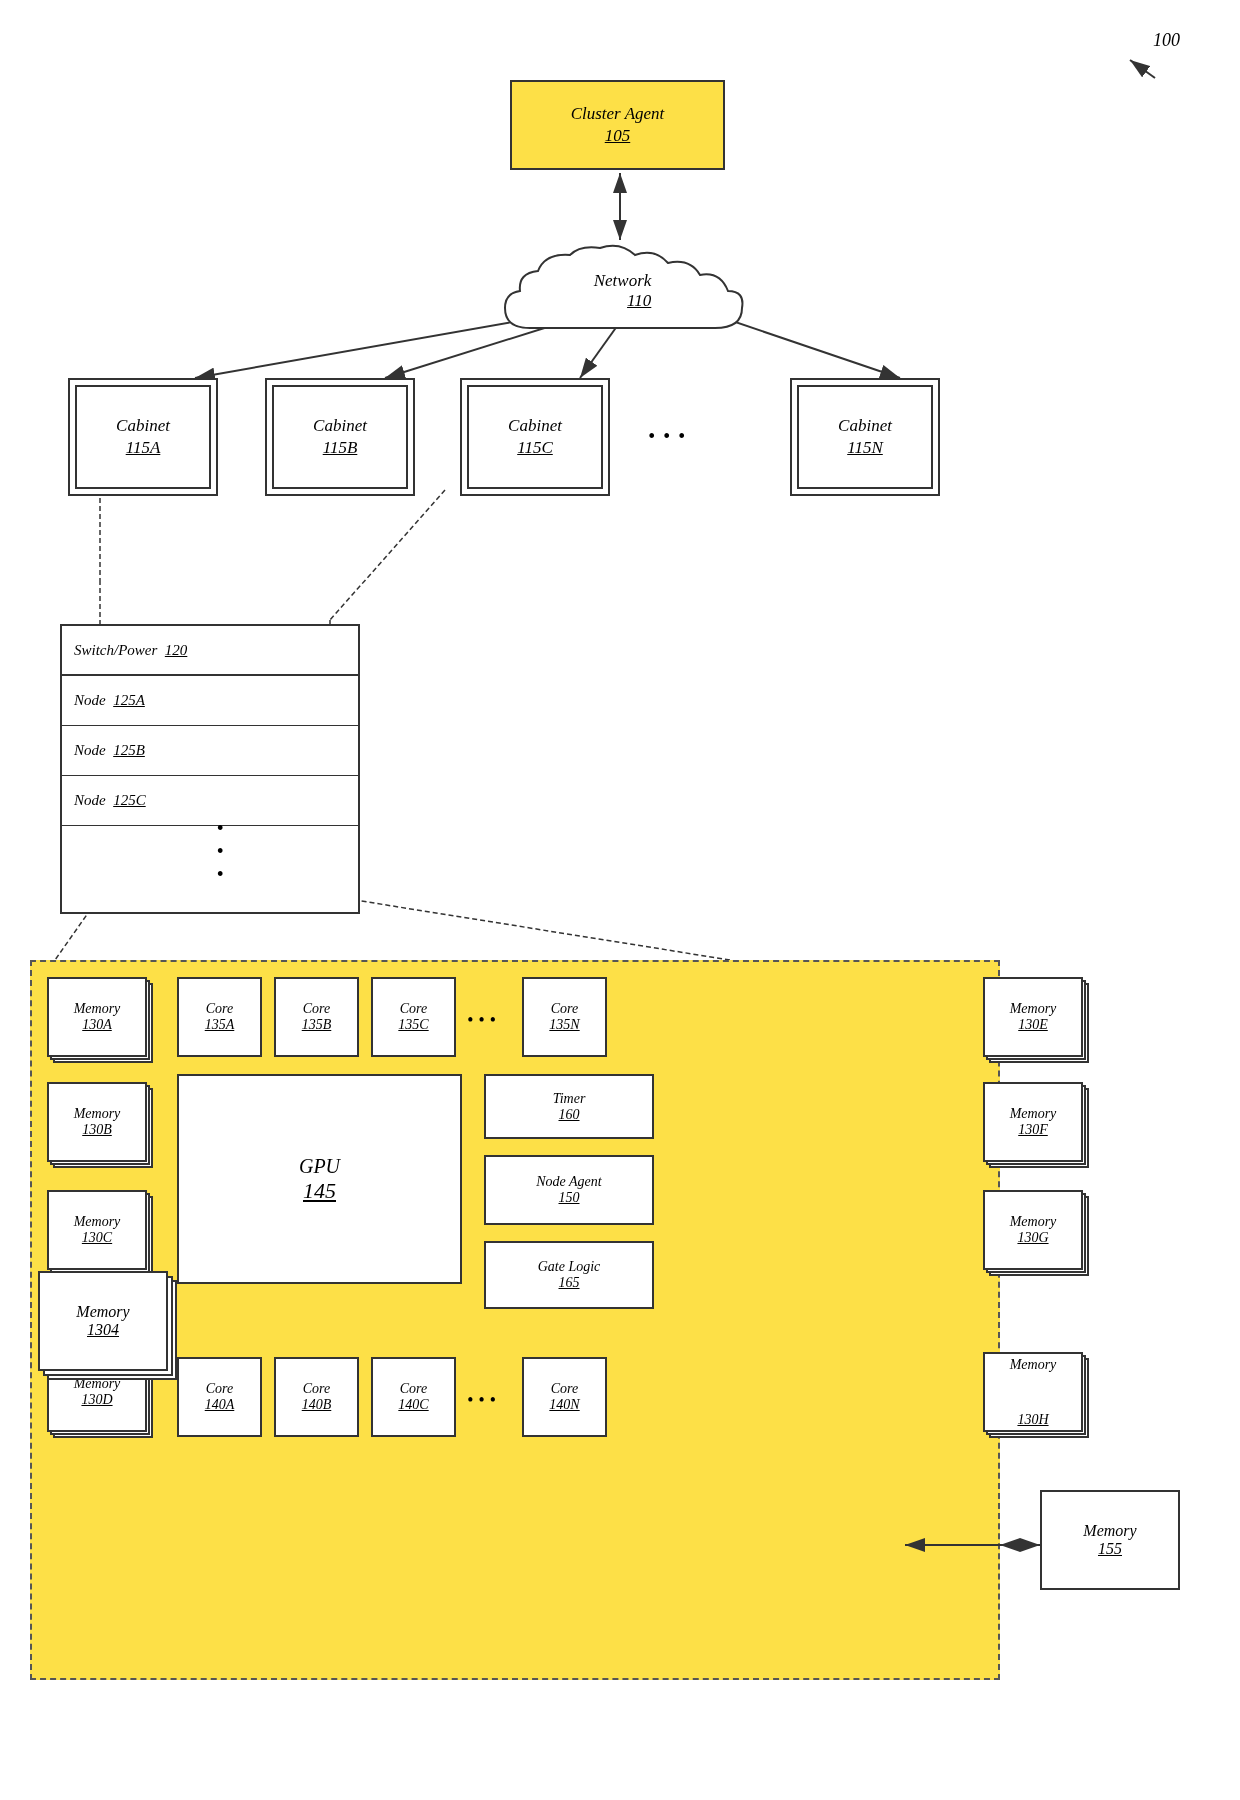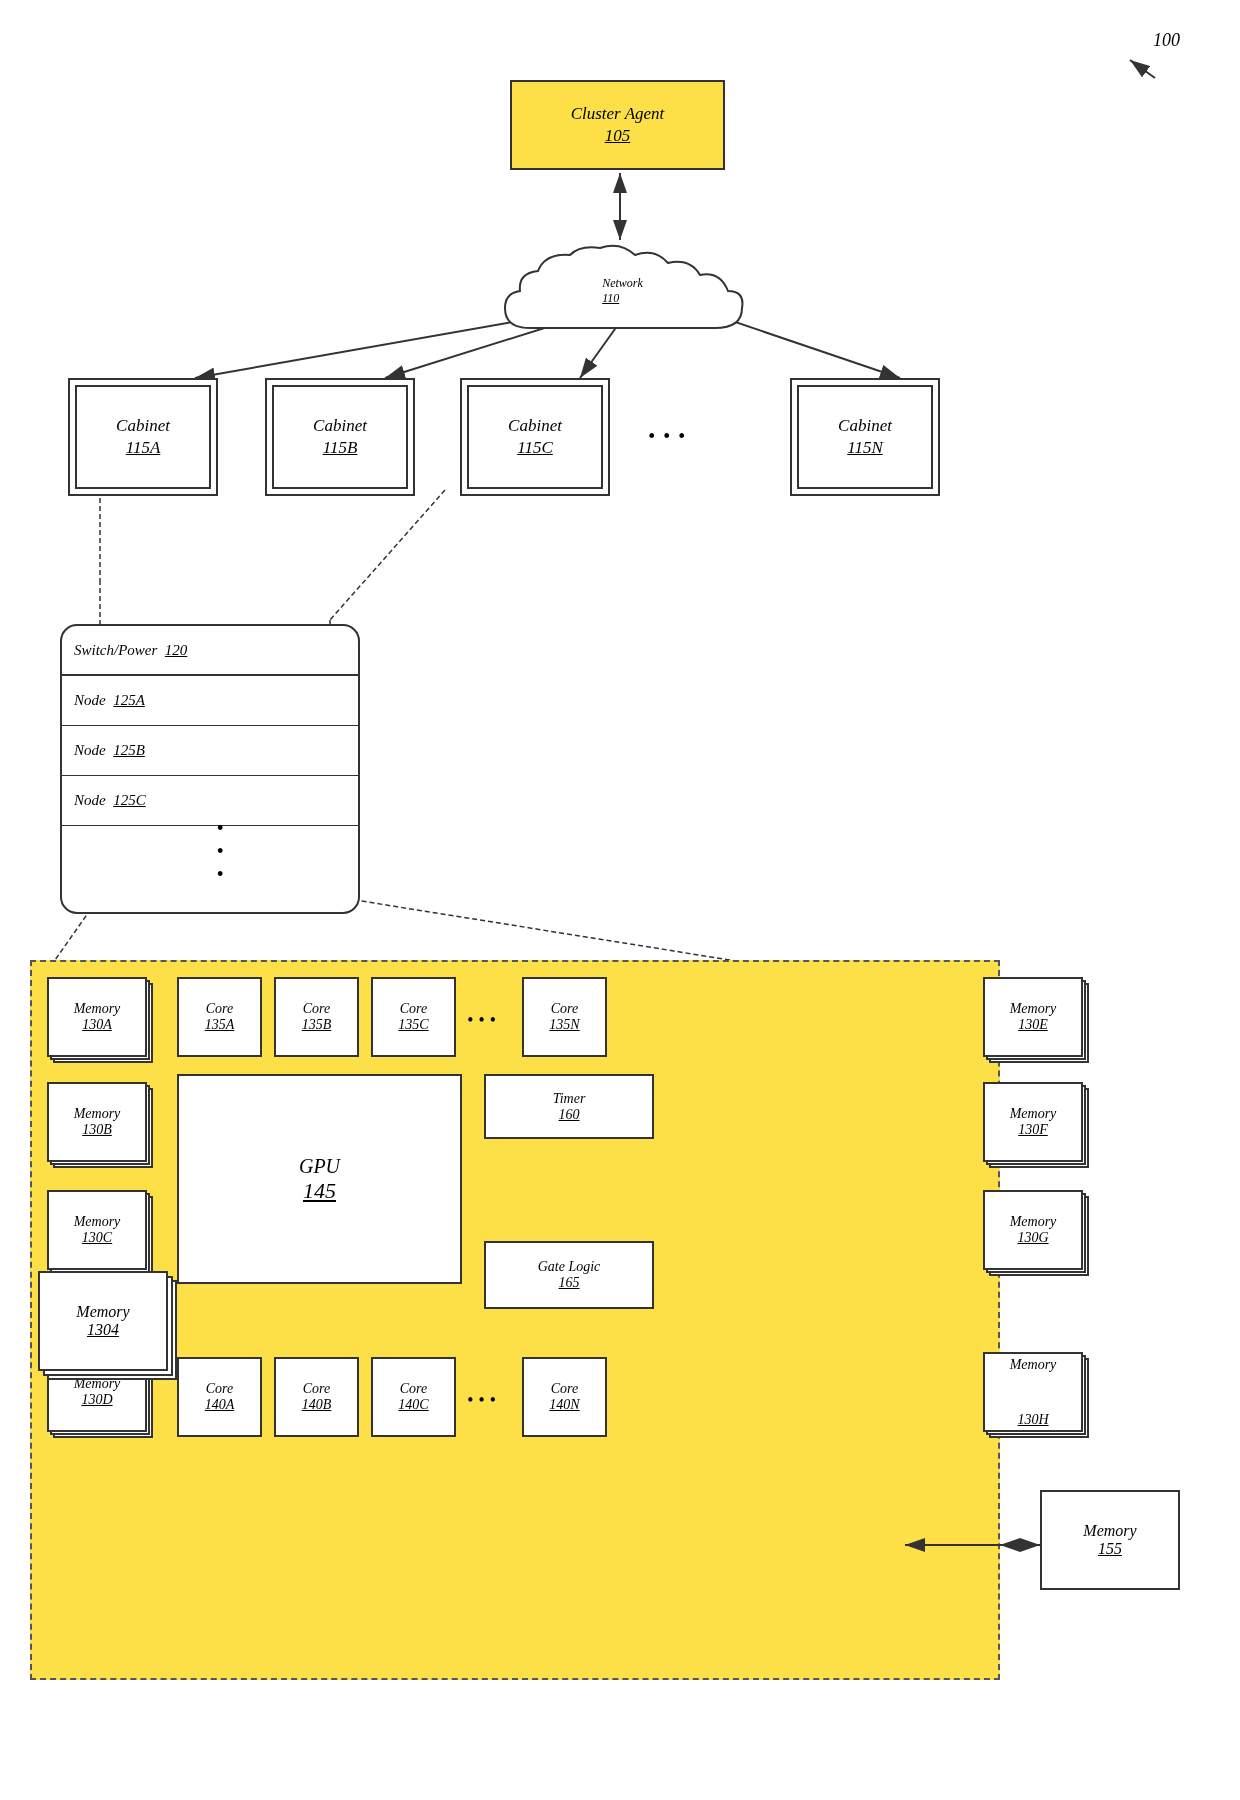--- a/index.html
+++ b/index.html
@@ -50,22 +50,22 @@
     }
     .cloud svg {
       position: absolute;
       top: 0; left: 0;
       width: 100%;
       height: 100%;
     }
     .cloud-text {
       position: relative;
       z-index: 1;
-      text-align: left;
-      font-size: 12px;
+      text-align: right;
+      font-size: 17px;
     }
 
     
     .dashed-box {
       border-style: dashed;
     }
 
     
     .arrows-svg {
       position: absolute;
@@ -239,21 +239,21 @@
 
   <div class="dots" style="left:648px; top:425px; font-size:20px; letter-spacing:8px;">•••</div>
 
   <div class="cabinet-box" style="left:790px; top:378px; width:150px; height:118px;">
     <span class="box-label">
       <span>Cabinet</span><br>
       <span class="ref" style="text-decoration:underline;">115N</span>
     </span>
   </div>
 
-  <div class="node-list-box" style="left:60px; top:624px; width:300px; height:290px;border-radius:17px;">
+  <div class="node-list-box" style="left:60px; top:624px; width:300px; height:290px;">
 
     <div class="node-list-row" style="border-bottom:2px solid #333; height:50px;">
       <span>
         <span>Switch/Power</span>&nbsp;
         <span class="ref" style="text-decoration:underline;">120</span>
       </span>
     </div>
 
     <div class="node-list-row" style="height:50px;">
       <span>
@@ -347,20 +347,24 @@
 
     <div style="position:absolute; right:15px; top:120px;">
       <div style="position:absolute; top:6px; left:6px; width:100px; height:80px; border:2px solid #333; background:#fff;"></div>
       <div style="position:absolute; top:3px; left:3px; width:100px; height:80px; border:2px solid #333; background:#fff;"></div>
       <div style="position:absolute; top:0; left:0; width:100px; height:80px; border:2px solid #333; background:#fff; display:flex; flex-direction:column; align-items:center; justify-content:center; font-size:14px;">
         <span>Memory</span>
         <span style="text-decoration:underline;">130F</span>
       </div>
     </div>
 
+    <div class="small-box" style="left:452px; top:193px; width:170px; height:70px;">
+      <span>Node Agent</span>
+      <span class="ref">150</span>
+    </div>
 
     <div style="position:absolute; left:15px; top:228px;">
       <div style="position:absolute; top:6px; left:6px; width:100px; height:80px; border:2px solid #333; background:#fff;"></div>
       <div style="position:absolute; top:3px; left:3px; width:100px; height:80px; border:2px solid #333; background:#fff;"></div>
       <div style="position:absolute; top:0; left:0; width:100px; height:80px; border:2px solid #333; background:#fff; display:flex; flex-direction:column; align-items:center; justify-content:center; font-size:14px;">
         <span>Memory</span>
         <span style="text-decoration:underline;">130C</span>
       </div>
     </div>
 

